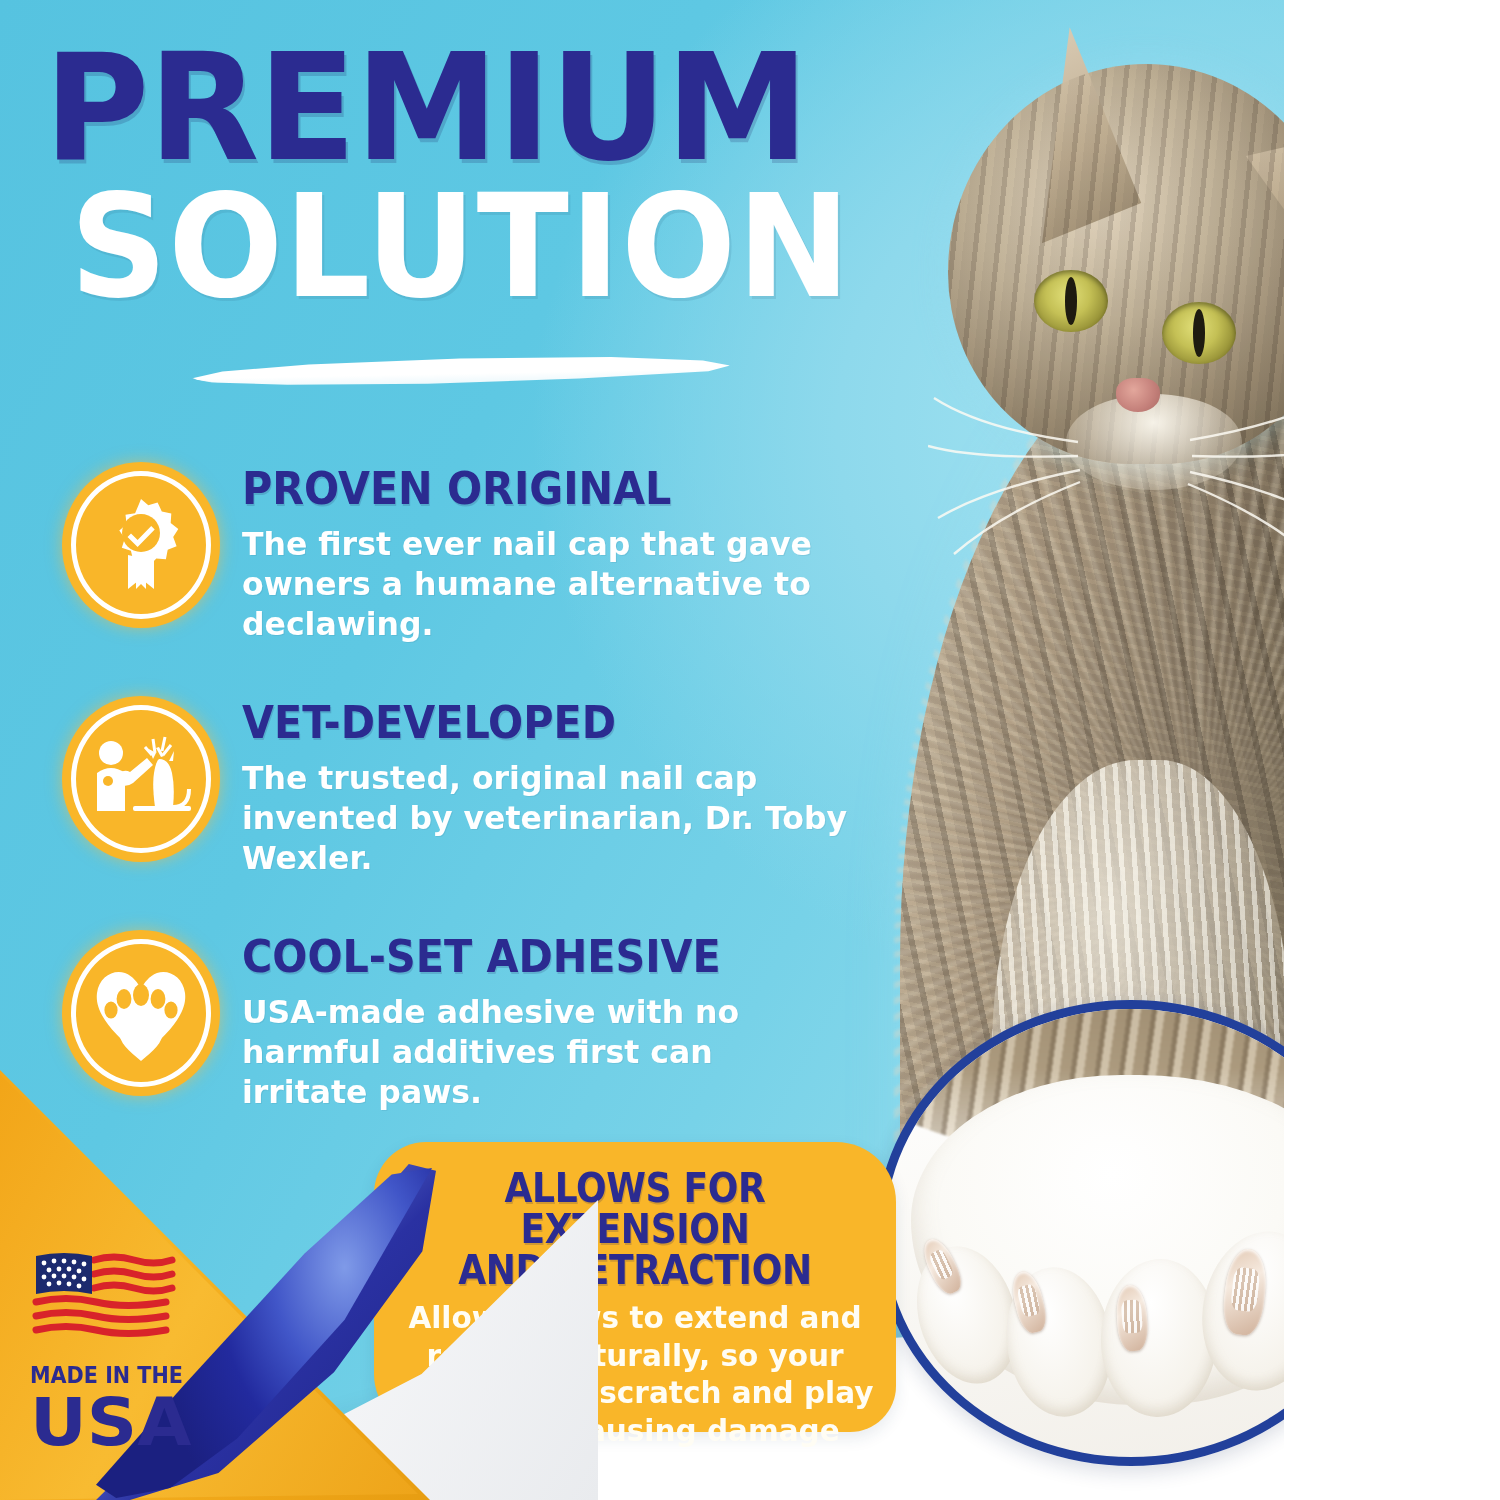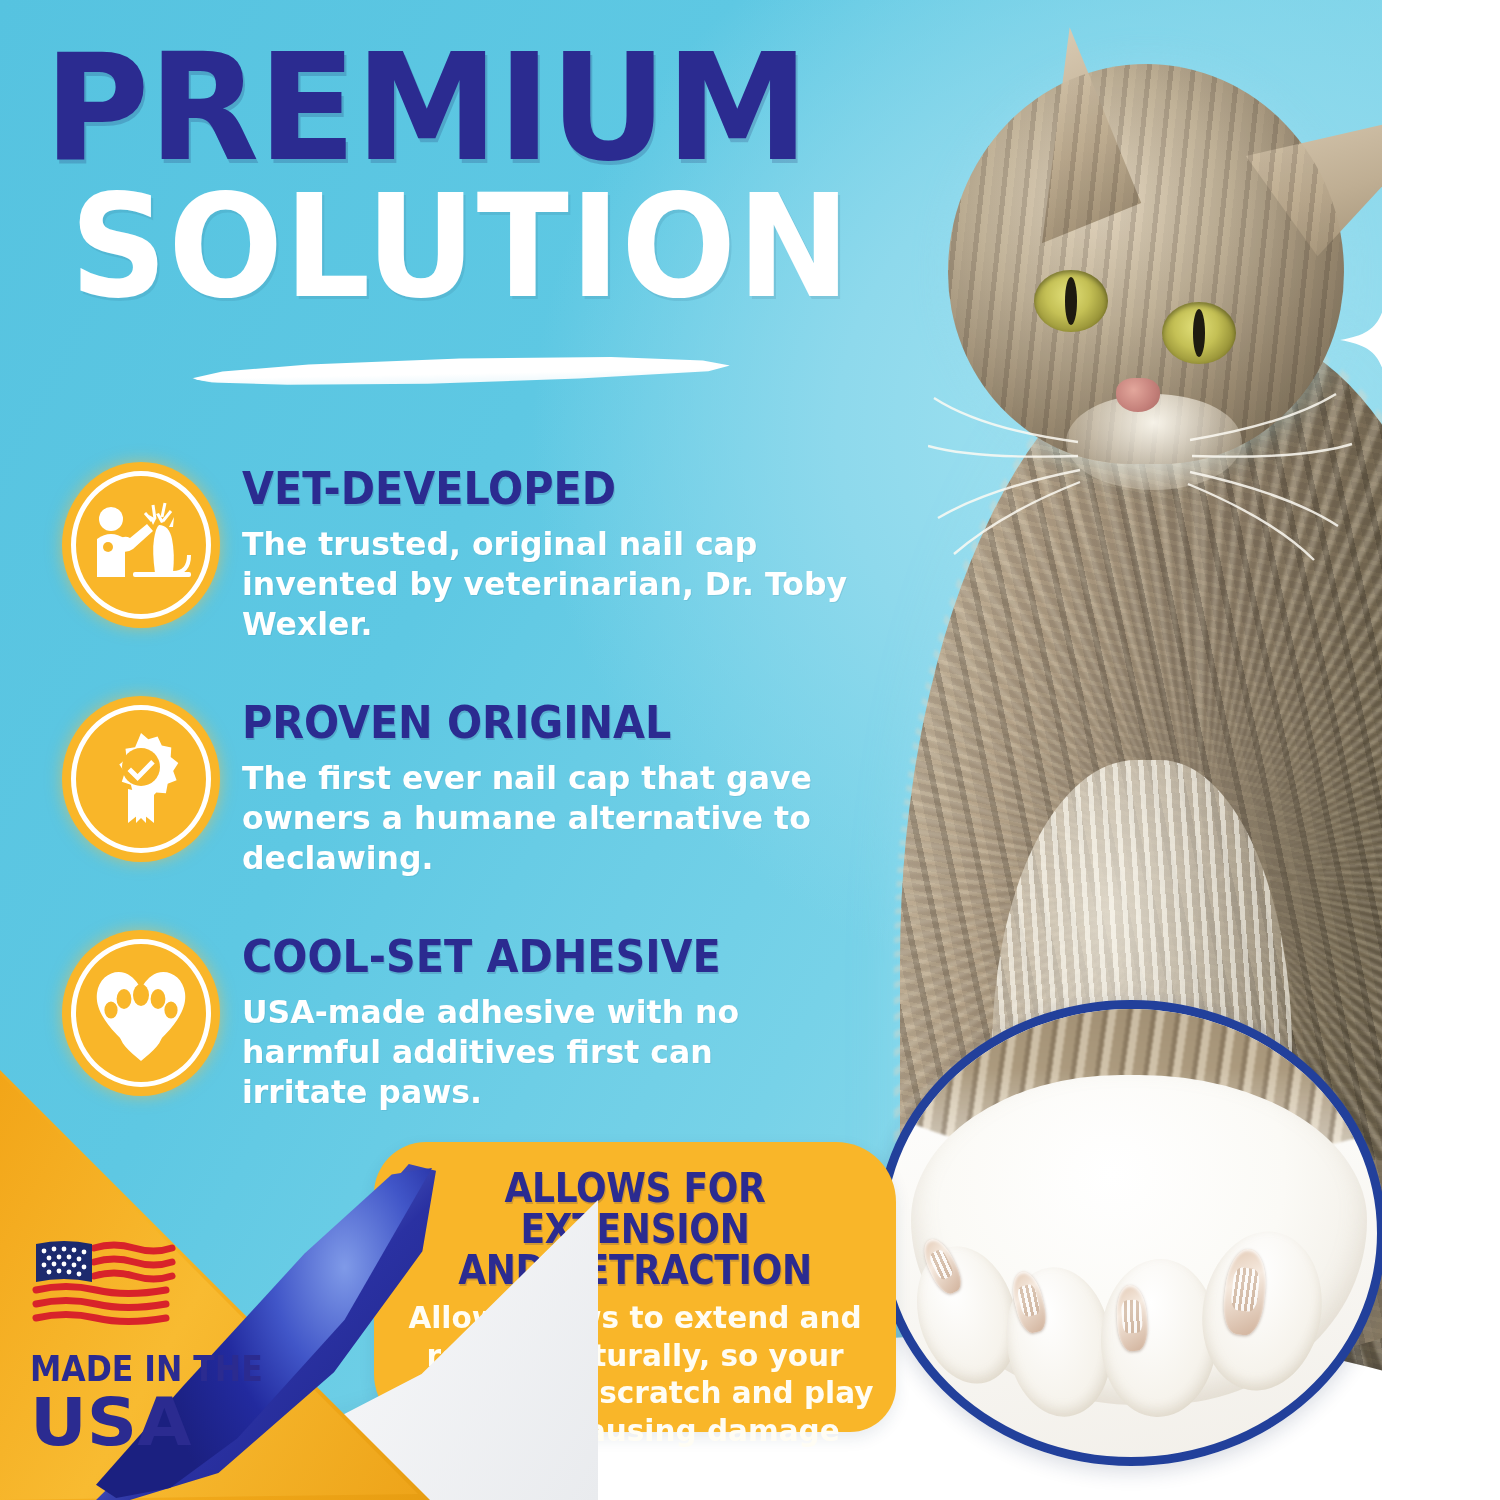--- a/index.html
+++ b/index.html
@@ -1,21 +1,21 @@
 <!DOCTYPE html>
 <html><head>
 <meta charset="utf-8">
 <style>
   html,body{margin:0;padding:0;background:#fff;}
   *{box-sizing:border-box;}
   body{font-family:"Liberation Sans",sans-serif;}
 
   #poster{
     position:relative;
-    width:1382px;height:1500px;
+    width:1284px;height:1500px;
     overflow:hidden;
     background:#d946ef;
   }
 
   
   .bg-base{
     position:absolute;inset:0;
     background:
       radial-gradient(ellipse 900px 820px at 1180px 430px, #a6e4f2 0%, #8ed9ec 38%, rgba(140,216,235,0) 72%),
       linear-gradient(118deg, #56c3e0 0%, #5ec8e3 34%, #77d2e8 62%, #96dded 86%, #a9e5f3 100%);
@@ -147,21 +147,21 @@
   .curl-white{
     position:absolute;left:178px;bottom:0;width:420px;height:300px;
     background:linear-gradient(120deg,#ffffff 0%,#f4f5f7 44%,#e9ebee 100%);
     clip-path:polygon(100% 0, 100% 100%, 0 100%, 58% 58%);
     border-radius:0 0 0 40%;
   }
   .usa-badge{position:absolute;left:30px;bottom:44px;width:250px;}
   .flag{position:relative;width:148px;height:96px;margin-bottom:14px;}
   .usa-text1{
     font-family:"DejaVu Sans Condensed","DejaVu Sans",sans-serif;
-    font-weight:700;font-size:35px;line-height:1;color:#2b2b90;
+    font-weight:700;font-size:23px;line-height:1;color:#2b2b90;
     letter-spacing:0px;
   }
   .usa-text2{
     font-family:"DejaVu Sans",sans-serif;
     font-weight:700;font-size:66px;line-height:1;color:#2b2b90;
     transform:scaleX(1.06);transform-origin:left top;margin-top:3px;
   }
 
   
   .cat-wrap{position:absolute;left:840px;top:0;width:660px;height:1440px;}
@@ -337,20 +337,38 @@
   <div class="bg-white-sheet"></div>
 
   <div class="headline">
     <div class="h-premium">PREMIUM</div>
     <div class="h-solution">SOLUTION</div>
   </div>
   <div class="swoosh"></div>
 
   <div class="features">
 
+    <div class="feature f1">
+      <div class="fico">
+        <svg width="86" height="96" viewBox="0 0 86 96">
+          <g fill="#ffffff">
+            <path d="M43 2 l7.3 6.2 9.3-2.6 4.2 8.8 9.5 2 -0.6 9.6 7.6 5.9 -5.1 8.2 3.4 9.1 -8.9 3.6 -1.8 9.5 -9.6-0.9 -6.6 7 -7.0-6.6 -9.5 1.4 -2.3-9.4 -9.1-3.1 3.0-9.2 -5.5-7.9 7.3-6.3 -1.1-9.6 9.6-1.5 3.8-9.0z"></path>
+            <circle cx="43" cy="36" r="19" fill="#f9b629"></circle>
+            <path d="M33 36.5 l6.6 6.6 13.6-14.1 3.5 3.4 -17.1 17.7 -10.1-10.1z" fill="#ffffff"></path>
+            <path d="M30 58 l0 34 10-8 8 8 0-30z"></path>
+            <path d="M56 58 l0 34 -10-8 -8 8 0-30z"></path>
+          </g>
+        </svg>
+      </div>
+      <div class="ftext">
+        <div class="fhead">PROVEN ORIGINAL</div>
+        <div class="fbody">The first ever nail cap that gave owners a humane alternative to declawing.</div>
+      </div>
+    </div>
+
     <div class="feature f2">
       <div class="fico">
         <svg width="104" height="92" viewBox="0 0 104 92">
           <g fill="#ffffff">
             <circle cx="22" cy="20" r="12"></circle>
             <path d="M8 40 q14-10 28 0 l0 38 -28 0z"></path>
             <path d="M30 40 q6-4 11-1 l17 -14 6 7 -20 18 q-7 5-14 1z"></path>
             <circle cx="19" cy="48" r="5" fill="#f9b629"></circle>
             <path d="M19 53 q-2 8 4 11 q7 3 9-4" stroke="#ffffff" stroke-width="2.4" fill="none"></path>
             <path d="M29 45 l3 0 0-3 3 0 0 3 3 0 0 3 -3 0 0 3 -3 0 0-3 -3 0z"></path>
@@ -360,38 +378,20 @@
             <path d="M64 26 l-4 -10 7 4z"></path>
             <path d="M80 28 l5 -10 -1 10z"></path>
             <path d="M84 72 q14 0 14 -16 l4 0 q0 20 -18 20z"></path>
             <rect x="44" y="73" width="58" height="5" rx="2"></rect>
           </g>
         </svg>
       </div>
       <div class="ftext">
         <div class="fhead">VET-DEVELOPED</div>
         <div class="fbody">The trusted, original nail cap invented by veterinarian, Dr. Toby Wexler.</div>
-      </div>
-    </div>
-
-    <div class="feature f1">
-      <div class="fico">
-        <svg width="86" height="96" viewBox="0 0 86 96">
-          <g fill="#ffffff">
-            <path d="M43 2 l7.3 6.2 9.3-2.6 4.2 8.8 9.5 2 -0.6 9.6 7.6 5.9 -5.1 8.2 3.4 9.1 -8.9 3.6 -1.8 9.5 -9.6-0.9 -6.6 7 -7.0-6.6 -9.5 1.4 -2.3-9.4 -9.1-3.1 3.0-9.2 -5.5-7.9 7.3-6.3 -1.1-9.6 9.6-1.5 3.8-9.0z"></path>
-            <circle cx="43" cy="36" r="19" fill="#f9b629"></circle>
-            <path d="M33 36.5 l6.6 6.6 13.6-14.1 3.5 3.4 -17.1 17.7 -10.1-10.1z" fill="#ffffff"></path>
-            <path d="M30 58 l0 34 10-8 8 8 0-30z"></path>
-            <path d="M56 58 l0 34 -10-8 -8 8 0-30z"></path>
-          </g>
-        </svg>
-      </div>
-      <div class="ftext">
-        <div class="fhead">PROVEN ORIGINAL</div>
-        <div class="fbody">The first ever nail cap that gave owners a humane alternative to declawing.</div>
       </div>
     </div>
 
     <div class="feature f3">
       <div class="fico">
         <svg width="96" height="96" viewBox="0 0 96 96">
           <path d="M48 92 C 12 62, 2 44, 4 28 C 6 12, 20 4, 32 8 C 40 11, 45 18, 48 24 C 51 18, 56 11, 64 8 C 76 4, 90 12, 92 28 C 94 44, 84 62, 48 92 Z" fill="#ffffff"></path>
           <g fill="#f9b629">
             <ellipse cx="48" cy="30" rx="8" ry="11"></ellipse>
             <ellipse cx="31" cy="34" rx="7.4" ry="10"></ellipse>

